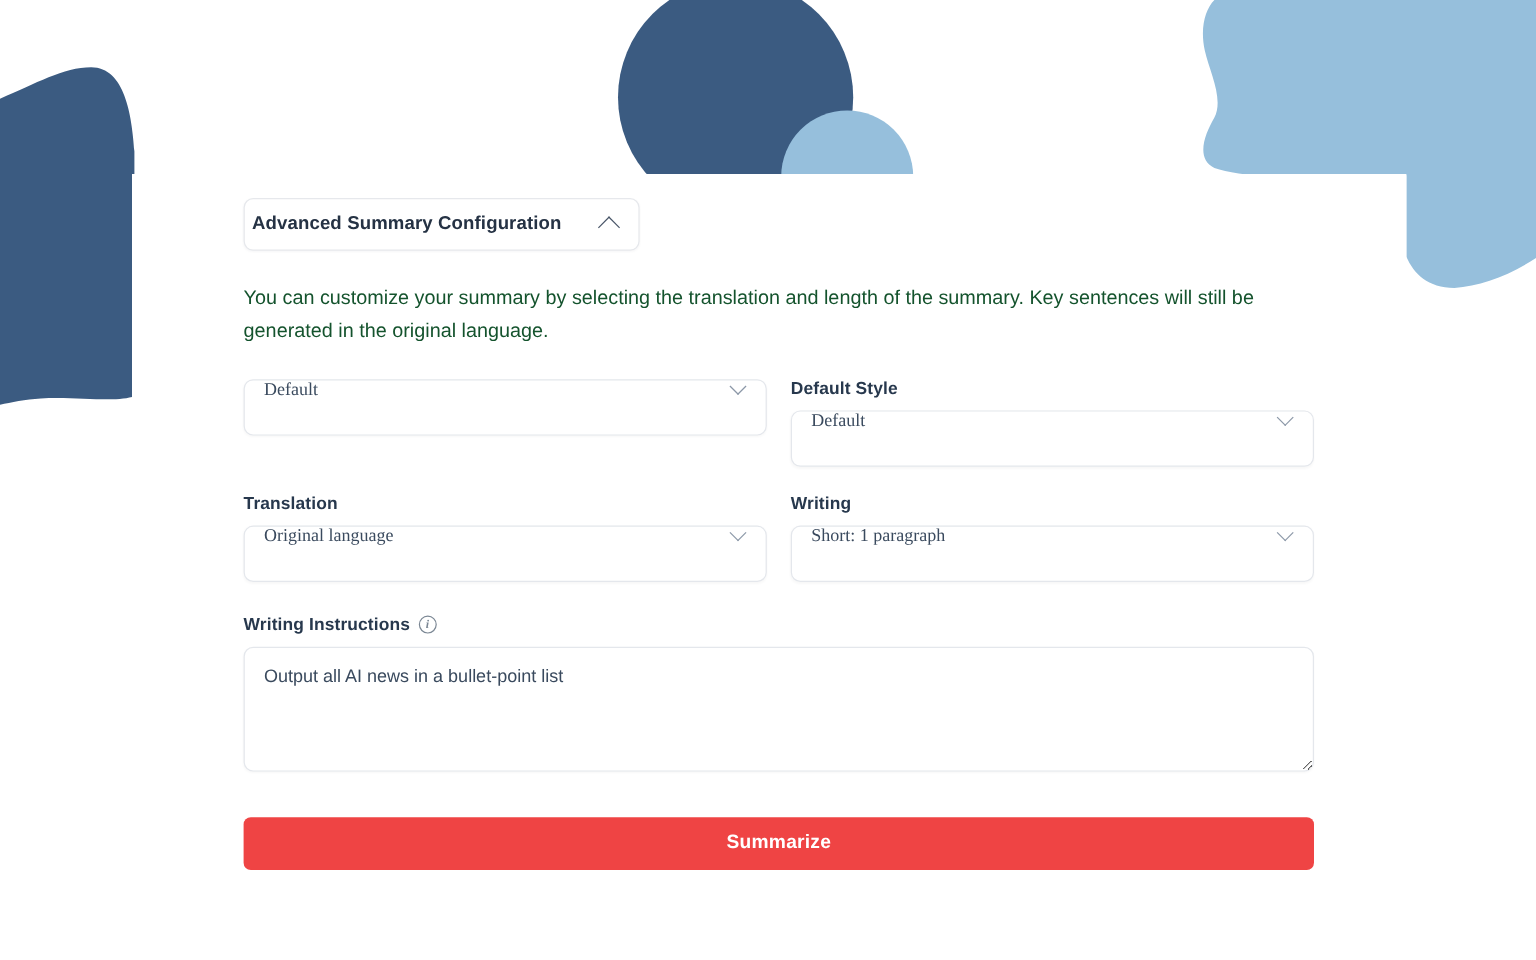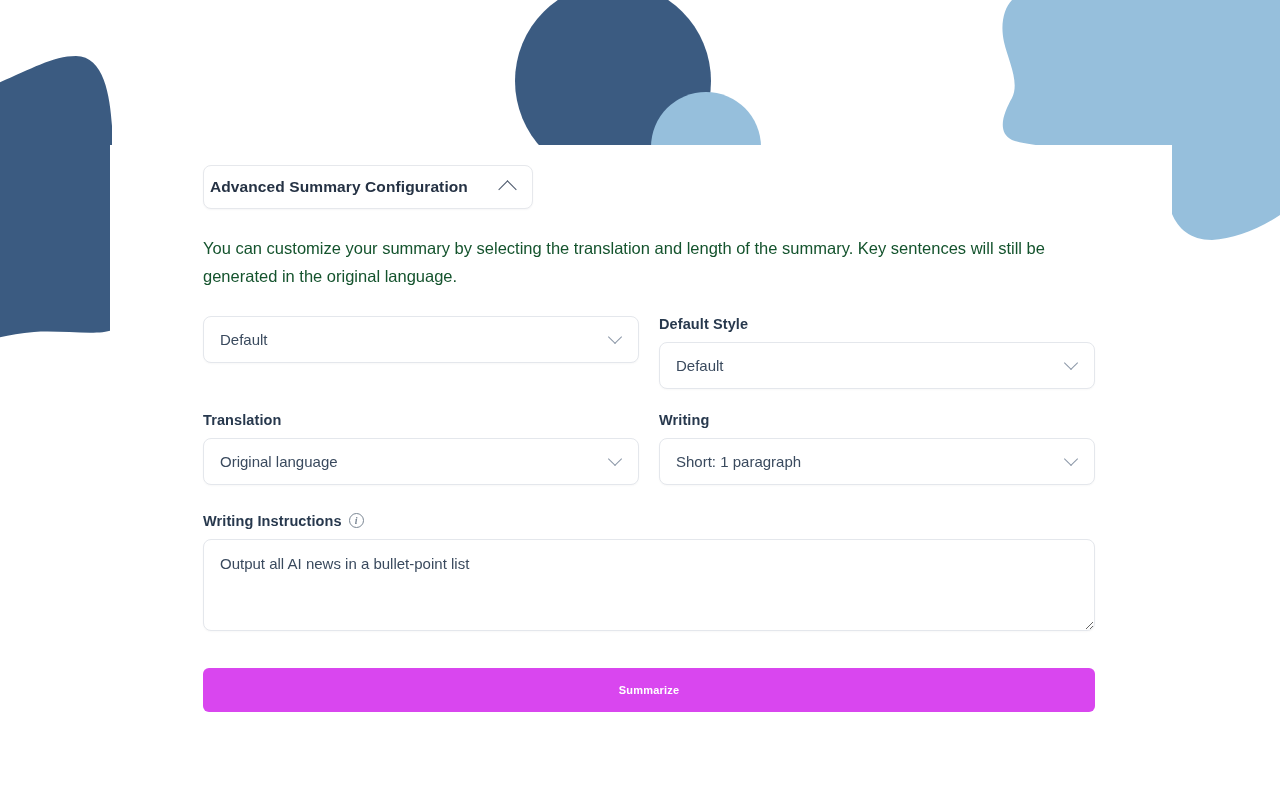--- a/index.html
+++ b/index.html
@@ -103,26 +103,27 @@
     letter-spacing: .1px;
   }
 
   .select {
     position: relative;
     height: 47px;
     border: 1px solid #e4e7ec;
     border-radius: 8px;
     background: #ffffff;
     display: flex;
-    align-items: center;
+    align-items: flex-start;
     padding: 0 16px;
     font-size: 15px;
     color: #3a4a5e;
     box-shadow: 0 1px 2px rgba(16,24,40,0.03);
     cursor: pointer;
+    font-family: Liberation Serif, serif;
   }
   .select .value { flex: 1; }
   .select .caret {
     width: 10px;
     height: 10px;
     border-left: 1.6px solid #8c98a8;
     border-bottom: 1.6px solid #8c98a8;
     transform: rotate(-45deg);
     margin-bottom: 4px;
     margin-right: 2px;
@@ -142,43 +143,43 @@
     color: #7b8794;
     font-family: "Liberation Serif", serif;
     line-height: 1;
     cursor: pointer;
   }
 
   
   .ci-block { margin-top: 21px; }
   .textarea {
     width: 892px;
-    height: 92px;
+    height: 104px;
     border: 1px solid #e4e7ec;
     border-radius: 8px;
     background: #ffffff;
     padding: 13px 16px;
     font-size: 15px;
     color: #3a4a5e;
     font-family: "Liberation Sans", sans-serif;
     resize: vertical;
     box-shadow: 0 1px 2px rgba(16,24,40,0.03);
     line-height: 1.5;
     overflow: hidden;
   }
 
   .summarize-btn {
     margin-top: 33px;
     width: 892px;
     height: 44px;
-    background: #d946ef;
+    background: #ef4444;
     color: #ffffff;
     border: none;
     border-radius: 6px;
-    font-size: 11px;
+    font-size: 16px;
     font-weight: 700;
     font-family: "Liberation Sans", sans-serif;
     cursor: pointer;
     letter-spacing: .2px;
   }
 </style>
 </head>
 <body>
 
 <svg id="backdrop" viewBox="0 0 1280 800" width="1280" height="800" xmlns="http://www.w3.org/2000/svg">

